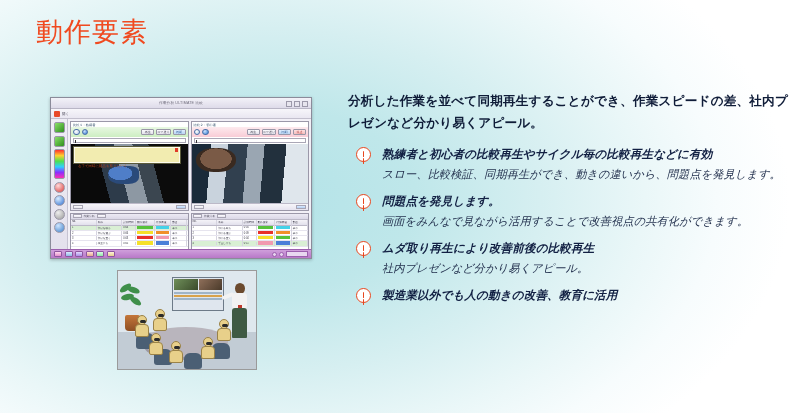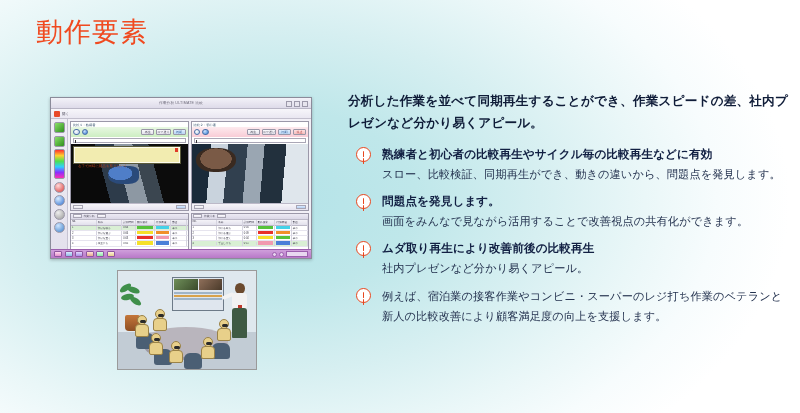--- a/index.html
+++ b/index.html
@@ -40,20 +40,21 @@
     color: #0f1c38;
     line-height: 1.75;
     letter-spacing: 0.2px;
     margin-bottom: 12px;
   }
   .bullet-list { display: block; }
   .bullet {
     position: relative;
     padding-left: 34px;
     margin-bottom: 9px;
+    font-style: italic;
   }
   .bullet .warn-icon {
     position: absolute;
     left: 8px; top: 1px;
     width: 15px; height: 15px;
     border-radius: 50%;
     border: 1.6px solid #e8461e;
     background: #fff;
     display: flex; align-items: center; justify-content: center;
   }
@@ -621,17 +622,17 @@
       </div>
 
       <div class="bullet">
         <span class="warn-icon"></span>
         <div class="bullet-head">ムダ取り再生により改善前後の比較再生</div>
         <div class="bullet-body">社内プレゼンなど分かり易くアピール。</div>
       </div>
 
       <div class="bullet">
         <span class="warn-icon"></span>
-        <div class="bullet-body">例えば、宿泊業の接客作業やコンビニ・スーパーのレジ打ち作業のベテランと新人の比較改善により顧客満足度の向上を支援します。</div>
+        <div class="bullet-head">製造業以外でも人の動きの改善、教育に活用</div>
       </div>
     </div>
   </div>
 </div>
 
 </body></html>

